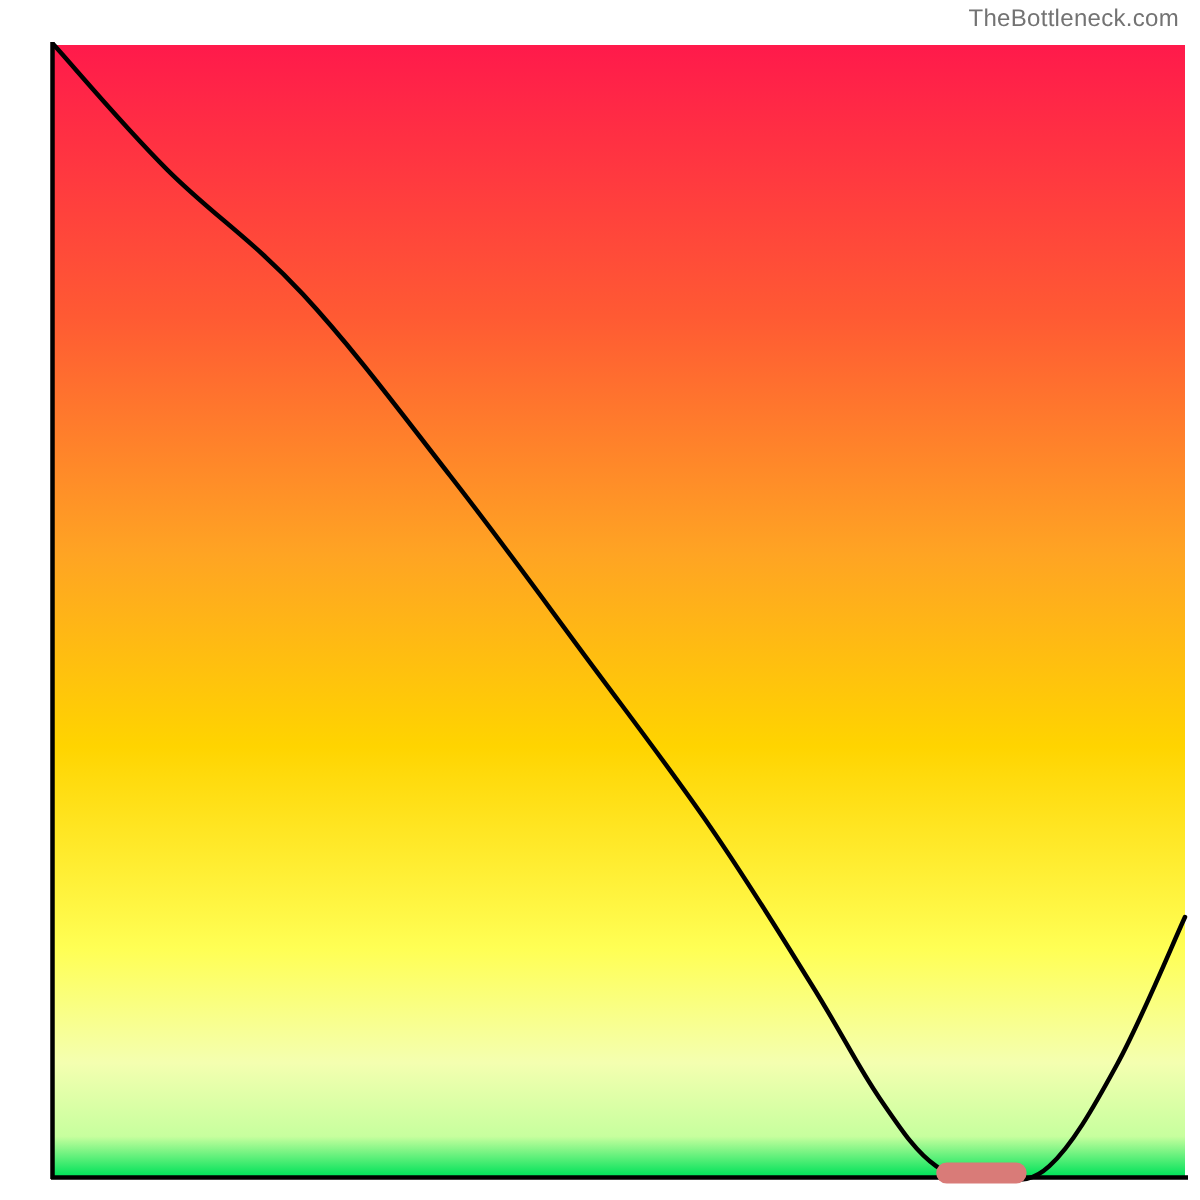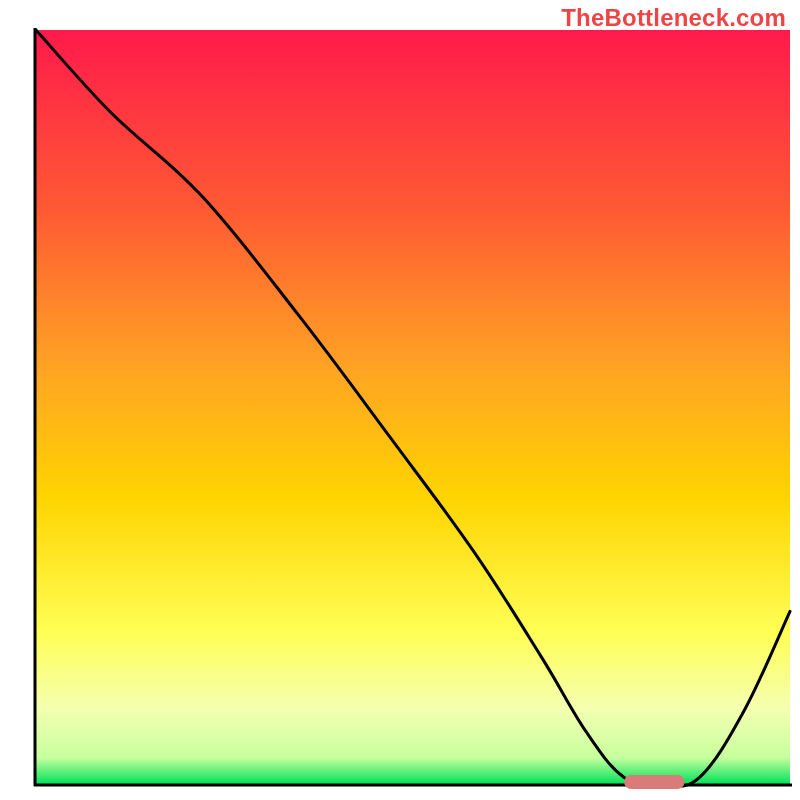--- a/index.html
+++ b/index.html
@@ -14,23 +14,23 @@
   .frame {
     position: relative;
     width: 800px;
     height: 800px;
     box-sizing: border-box;
   }
   .watermark {
     position: absolute;
     top: 4px;
     right: 14px;
-    font-size: 24px;
-    font-weight: 700;
-    color: #ef4444;
+    font-size: 16px;
+    font-weight: 400;
+    color: #737373;
     letter-spacing: 0.2px;
   }
   svg.plot {
     position: absolute;
     left: 0;
     top: 0;
     width: 800px;
     height: 800px;
   }
 </style>

